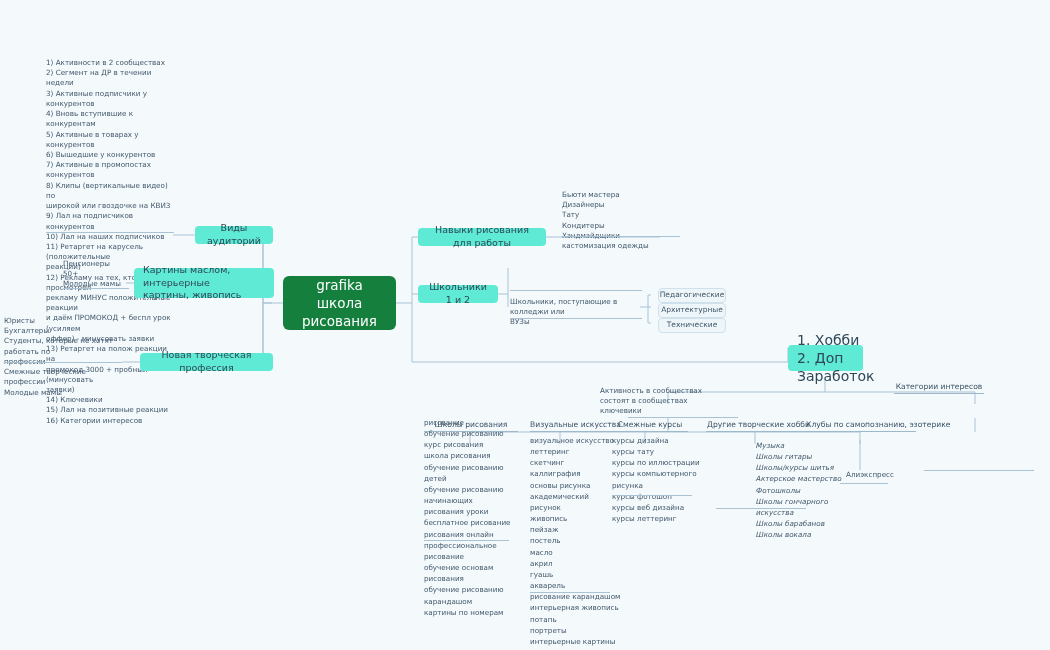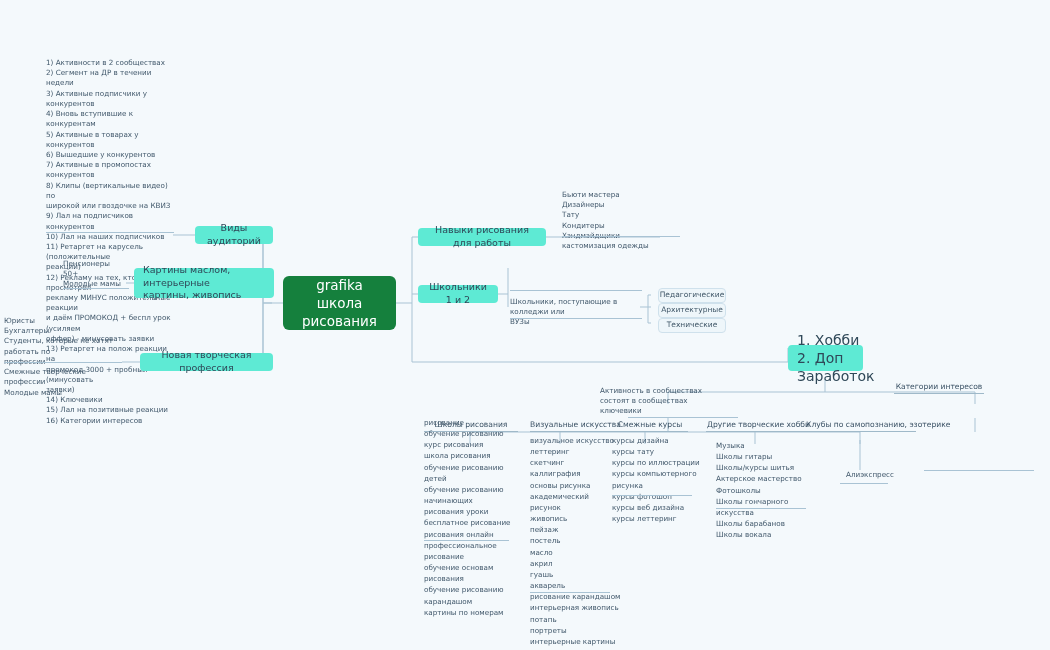--- a/index.html
+++ b/index.html
@@ -254,21 +254,21 @@
   <div class="node bigtext" style="left:612px;top:435px;width:100px;">курсы дизайна
 курсы тату
 курсы по иллюстрации
 курсы компьютерного рисунка
 курсы фотошоп
 курсы веб дизайна
 курсы леттеринг</div>
   <div class="node" style="left:612px;top:495px;width:80px;height:1px;background:#a9c3d4;"></div>
 
   <div class="node hdr" style="left:706px;top:420px;width:105px;">Другие творческие хобби</div>
-  <div class="node bigtext" style="left:716px;top:440px;width:106px;">Музыка
+  <div class="node bigtext" style="left:756px;top:440px;width:106px;font-style:italic;">Музыка
 Школы гитары
 Школы/курсы шитья
 Актерское мастерство
 Фотошколы
 Школы гончарного искусства
 Школы барабанов
 Школы вокала</div>
   <div class="node" style="left:716px;top:508px;width:90px;height:1px;background:#a9c3d4;"></div>
 
   <div class="node hdr" style="left:806px;top:420px;width:110px;">Клубы по самопознанию, эзотерике</div>

